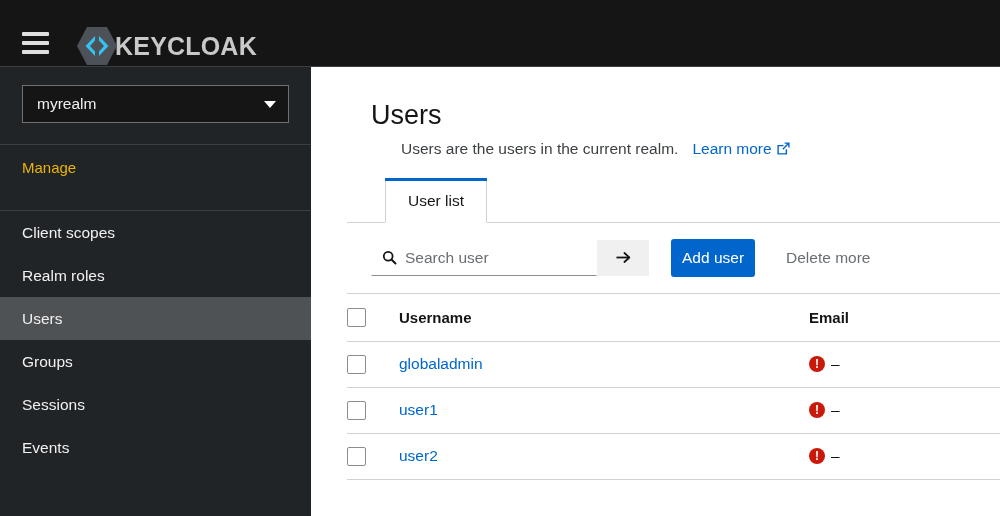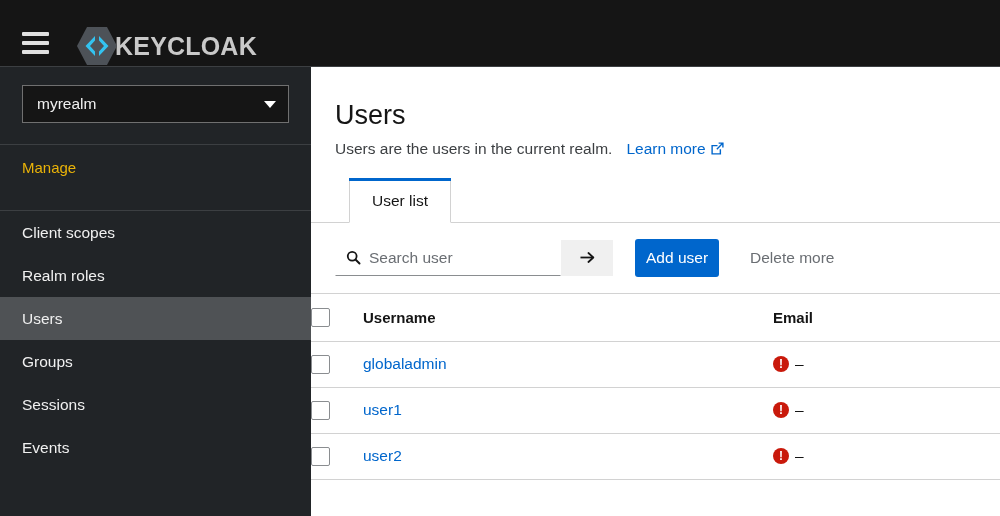--- a/index.html
+++ b/index.html
@@ -69,20 +69,21 @@
     color: #c9c9c9;
     margin-left: -3px;
     line-height: 1;
   }
 
   
   .body {
     flex: 1 1 auto;
     display: flex;
     min-height: 0;
+    gap: 36px;
   }
 
   
   .sidebar {
     width: 311px;
     flex: 0 0 311px;
     background: #212427;
     color: #fff;
     padding-top: 18px;
     overflow: hidden;
@@ -156,20 +157,21 @@
   }
   .page-sub-row {
     margin-top: 9px;
     display: flex;
     align-items: center;
     gap: 14px;
   }
   .page-sub {
     font-size: 15.5px;
     color: #3c3f42;
+    margin-left: 30px;
   }
   .learn-more {
     font-size: 15.5px;
     color: #0066cc;
     text-decoration: none;
     display: inline-flex;
     align-items: center;
     gap: 4px;
     cursor: pointer;
   }

